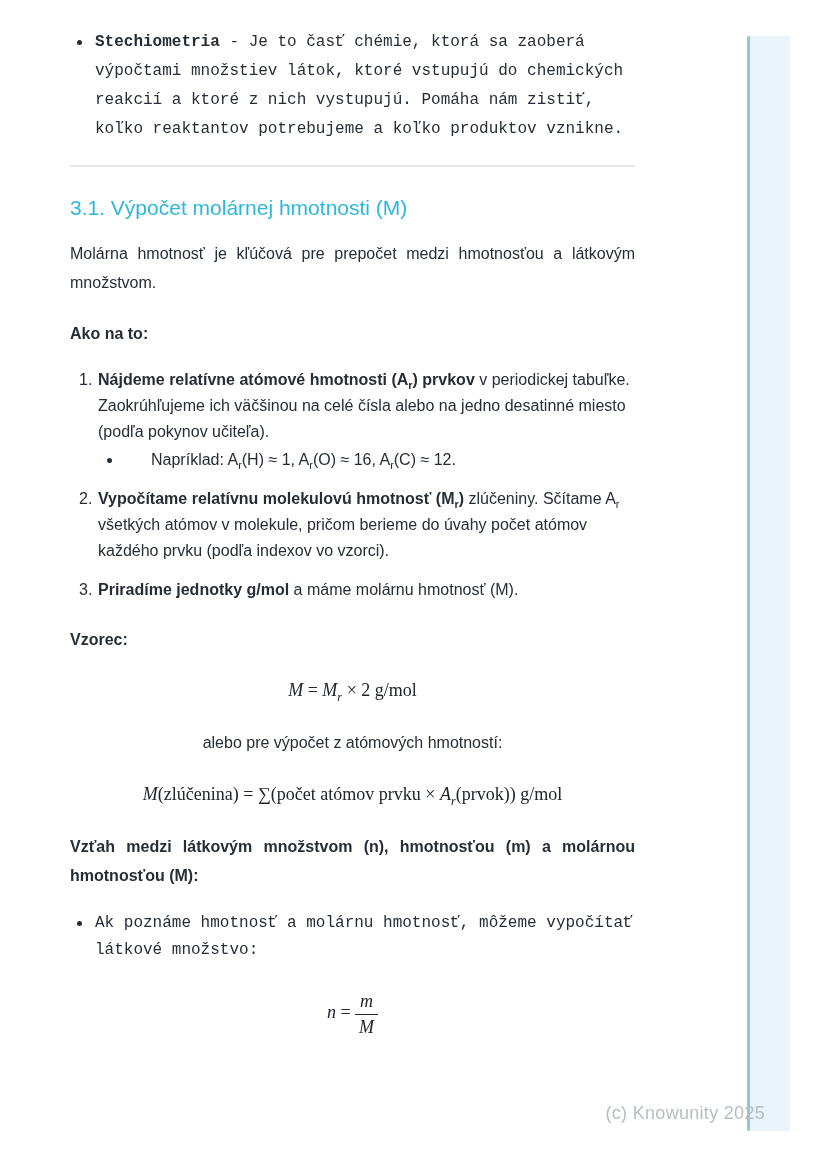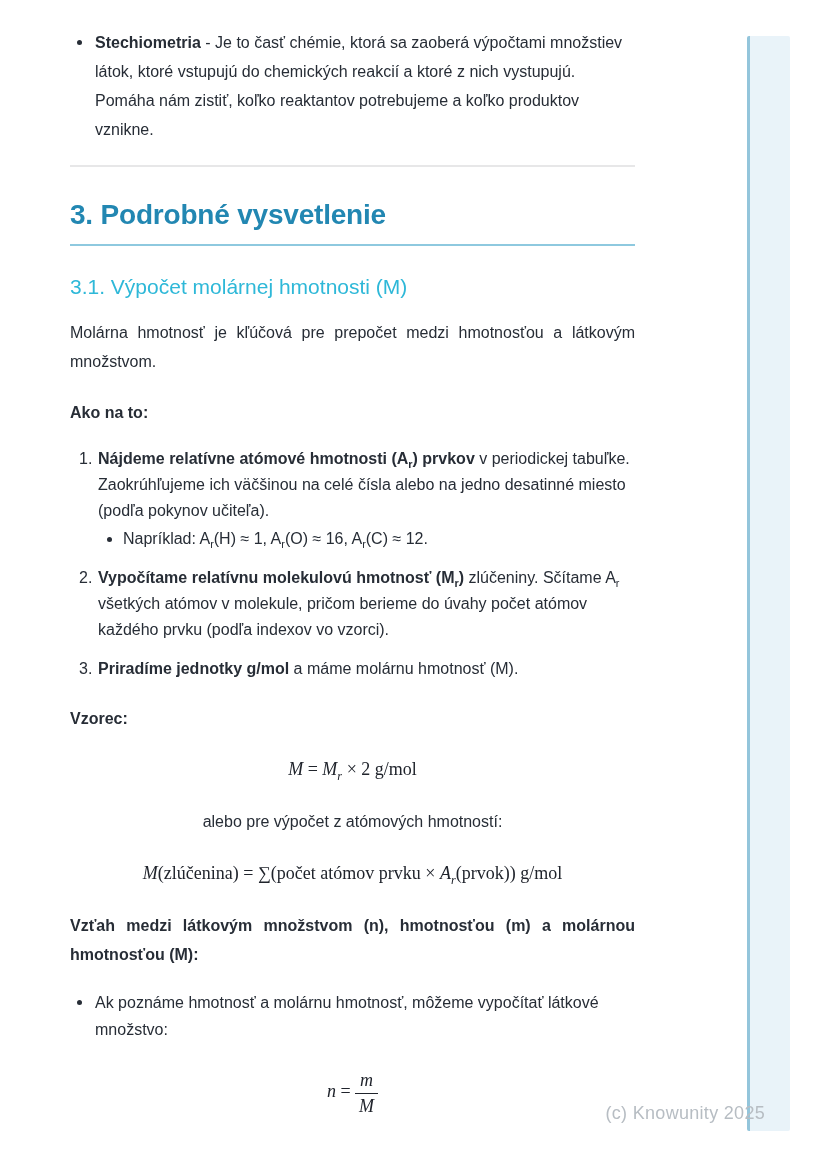--- a/index.html
+++ b/index.html
@@ -22,21 +22,21 @@
     font-family: "Liberation Sans", sans-serif;
     font-size: 16px;
     color: var(--text);
   }
   .content { position: absolute; left: 70px; top: 28px; width: 565px; }
 
   .b { font-weight: 700; }
   .it { font-style: italic; }
   sub { font-size: 0.68em; line-height: 0; }
 
-  ul.bullets { list-style: none; margin: 0; padding: 0; }
+  ul.bullets { list-style: none; margin: 0; padding: 0; font-family: Liberation Mono, monospace; }
   .li-row { display: flex; line-height: 29px; }
   .dot-col { width: 25px; flex: none; position: relative; }
   .dot {
     position: absolute; left: 7px; top: 12px;
     width: 5px; height: 5px; border-radius: 50%;
     background: var(--text);
   }
   .li-text { flex: 1; }
 
   hr.divider { border: 0; border-top: 2px solid var(--divider); margin: 21px 0 0 0; }
@@ -52,21 +52,21 @@
     margin: 29px 0 0 0;
   }
   p.lead { margin: 19px 0 0 0; line-height: 29px; text-align: justify; }
   p.label { margin: 24px 0 0 0; font-weight: 700; line-height: 26px; }
 
   ol.steps { list-style: none; margin: 20px 0 0 0; padding: 0; }
   .step { display: flex; line-height: 26px; margin-bottom: 13px; }
   .step:last-child { margin-bottom: 0; }
   .step-marker { flex: none; width: 19px; margin-left: 9px; }
   .step-body { flex: 1; }
-  .example-row { display: flex; line-height: 26px; margin-top: 2px; }
+  .example-row { display: flex; line-height: 26px; margin-top: 2px; gap: 28px; }
   .example-dot-col { width: 18px; flex: none; position: relative; margin-left: 7px; }
   .example-dot {
     position: absolute; left: 2px; top: 11px;
     width: 5px; height: 5px; border-radius: 50%;
     background: var(--text);
   }
 
   .formula {
     text-align: center;
     font-family: "Liberation Serif", serif;
@@ -114,21 +114,20 @@
     <li class="li-row">
       <span class="dot-col">
           <span class="dot"></span>
         </span>
       <span class="li-text"><span class="b">Stechiometria</span><span> - Je to časť chémie, ktorá sa zaoberá výpočtami množstiev látok, ktoré vstupujú do chemických reakcií a ktoré z nich vystupujú. Pomáha nám zistiť, koľko reaktantov potrebujeme a koľko produktov vznikne.</span></span>
     </li>
   </ul>
 
   <hr class="divider">
 
-  <h1 class="section-title">3. Podrobné vysvetlenie</h1>
 
   <h2 class="section-subtitle">3.1. Výpočet molárnej hmotnosti (M)</h2>
 
   <p class="lead">Molárna hmotnosť je kľúčová pre prepočet medzi hmotnosťou a látkovým množstvom.</p>
 
   <p class="label">Ako na to:</p>
 
   <ol class="steps">
     <li class="step">
       <span class="step-marker">1.</span>

